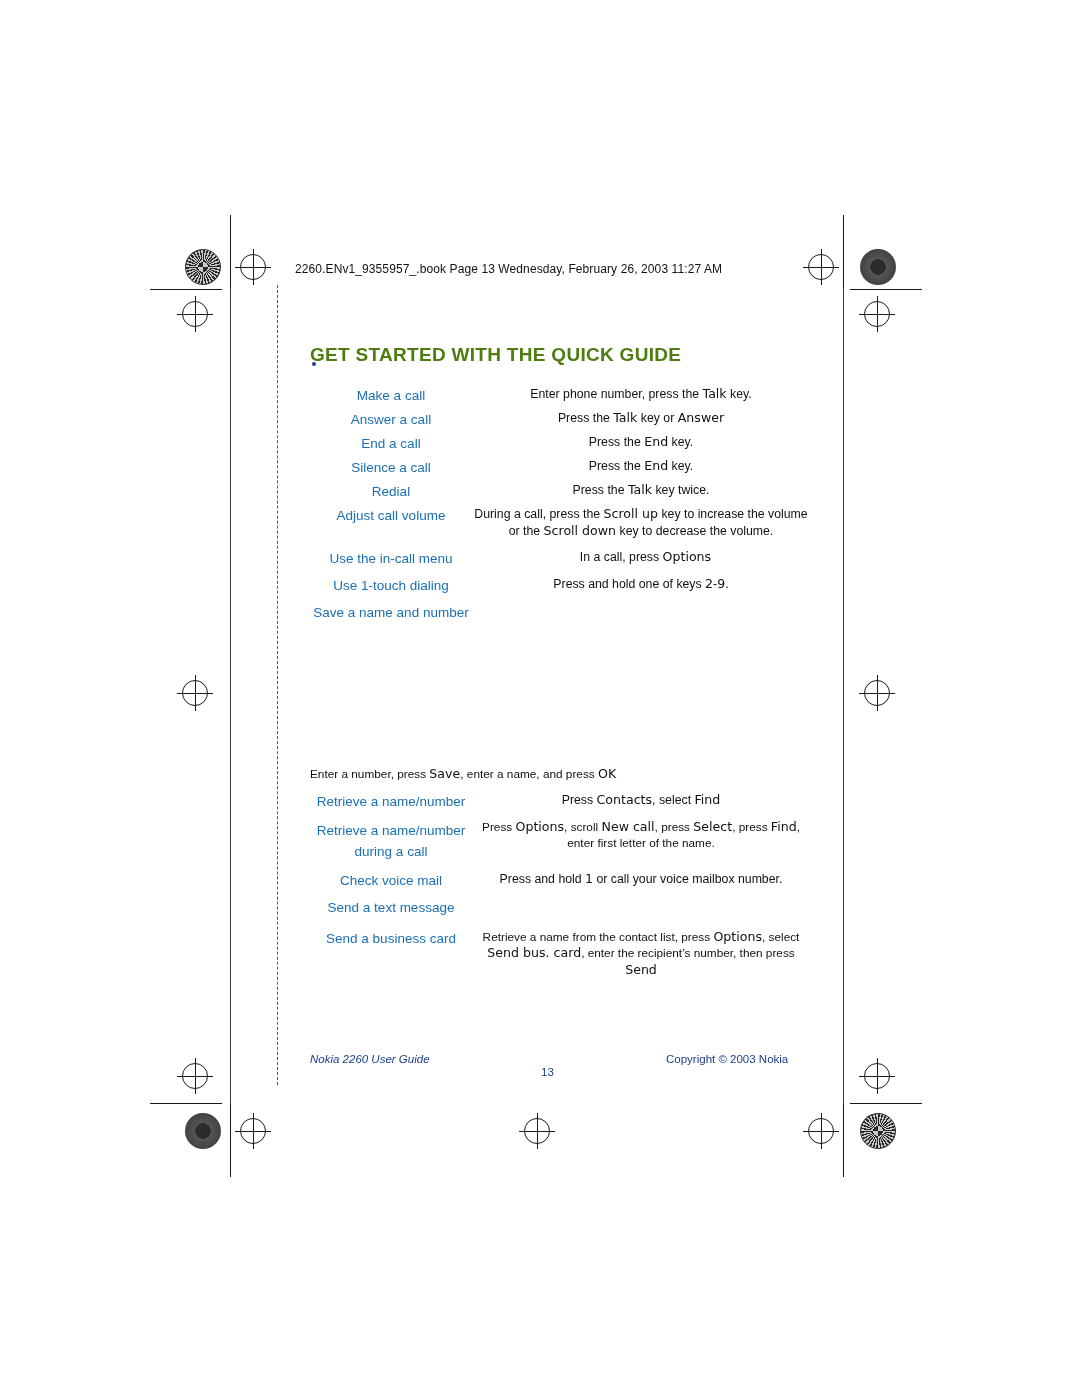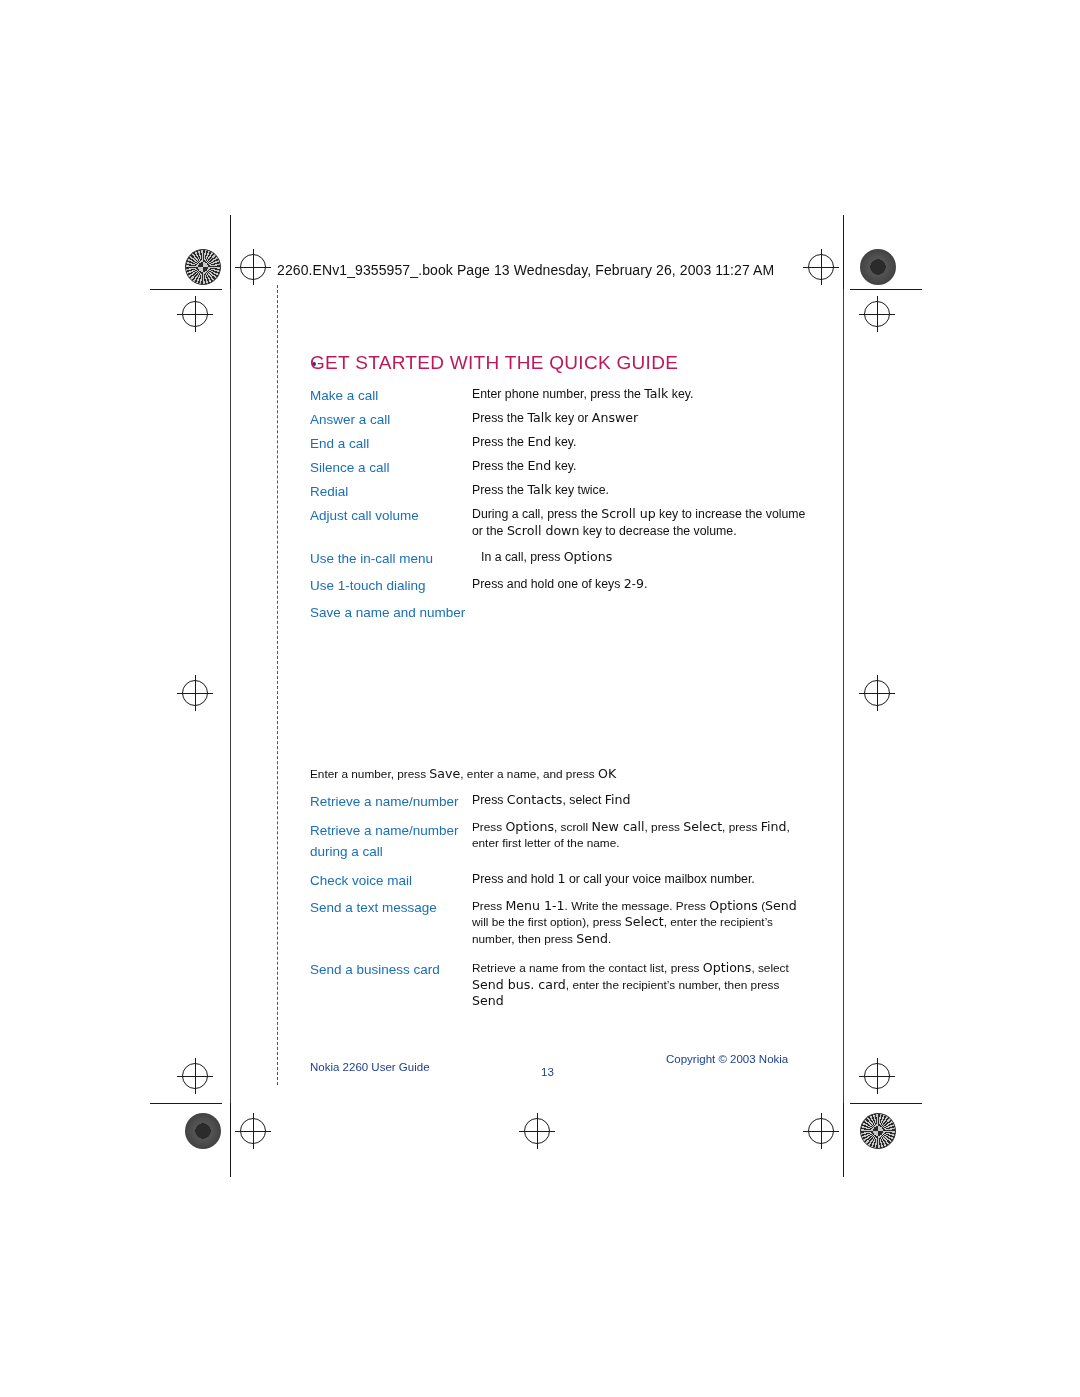--- a/index.html
+++ b/index.html
@@ -60,35 +60,35 @@
     position: absolute;
   }
   .dashline.v {
     width: 0;
     border-left: 1px dashed #555;
   }
 
   
   .filestamp {
     position: absolute;
-    left: 277px;
+    left: 295px;
     top: 262px;
-    font-size: 14px;
+    font-size: 12px;
     letter-spacing: 0.1px;
     color: #111;
     white-space: nowrap;
   }
 
   .page-title {
     position: absolute;
     left: 310px;
-    top: 352px;
+    top: 344px;
     font-size: 19px;
-    font-weight: normal;
-    color: #be185d;
+    font-weight: bold;
+    color: #4d7c0f;
     letter-spacing: 0.3px;
     white-space: nowrap;
   }
   .bullet-sq {
     position: absolute;
     left: 312px;
     top: 362px;
     width: 4px;
     height: 4px;
     background: #1b3f8f;
@@ -98,20 +98,21 @@
   .table {
     position: absolute;
     left: 310px;
     top: 386px;
     width: 500px;
   }
   .row {
     display: flex;
     align-items: flex-start;
     margin-bottom: 6px;
+    text-align: center;
   }
   .cell-label {
     width: 162px;
     flex: 0 0 162px;
     color: #1b6fb5;
     font-size: 13.5px;
     line-height: 17px;
     padding-top: 1px;
   }
   .cell-desc {
@@ -128,21 +129,21 @@
 
   .footer {
     position: absolute;
     top: 1053px;
     left: 0;
     width: 1080px;
     height: 18px;
     font-size: 11.5px;
     color: #1b3f8f;
   }
-  .footer .left  { position: absolute; left: 310px;  top: 8px; }
+  .footer .left  { position: absolute; left: 310px;  top: 0; font-style: italic; }
   .footer .mid   { position: absolute; left: 541px;  top: 13px; }
   .footer .right { position: absolute; left: 666px;  top: 0; color: #1b3f8f; }
 </style>
 </head>
 <body>
 
 <div class="reg-star" style="left:185px; top:249px; width:36px; height:36px;"></div>
 <div class="reg-circle" style="left:240px; top:254px; width:26px; height:26px;"></div>
 <div class="reg-circle" style="left:808px; top:254px; width:26px; height:26px;"></div>
 <div class="reg-solid" style="left:860px; top:249px; width:36px; height:36px;"></div>
@@ -236,21 +237,20 @@
     <div class="cell-desc" style="font-size:11.8px;">Press <span class="kw">Options</span>, scroll <span class="kw">New call</span>, press <span class="kw">Select</span>, press <span class="kw">Find</span>, enter first letter of the name.</div>
   </div>
 
   <div class="row" style="margin-bottom:9px;">
     <div class="cell-label">Check voice mail</div>
     <div class="cell-desc">Press and hold <span class="kw">1</span> or call your voice mailbox number.</div>
   </div>
 
   <div class="row" style="margin-bottom:13px;">
     <div class="cell-label">Send a text message</div>
-    <div class="cell-desc" style="font-size:11.8px;">Press <span class="kw">Menu 1-1</span>. Write the message. Press <span class="kw">Options</span> (<span class="kw">Send</span> will be the first option), press <span class="kw">Select</span>, enter the recipient’s number, then press <span class="kw">Send</span>.</div>
   </div>
 
   <div class="row">
     <div class="cell-label">Send a business card</div>
     <div class="cell-desc" style="font-size:11.8px;">Retrieve a name from the contact list, press <span class="kw">Options</span>, select <span class="kw">Send bus. card</span>, enter the recipient’s number, then press <span class="kw">Send</span></div>
   </div>
 
 </div>
 
 <div class="footer">

